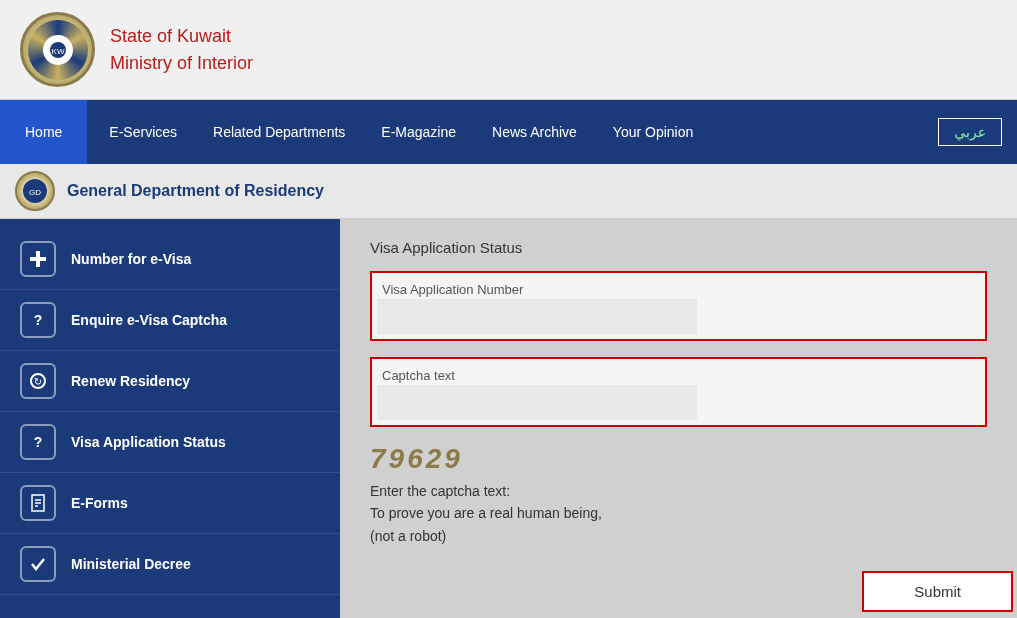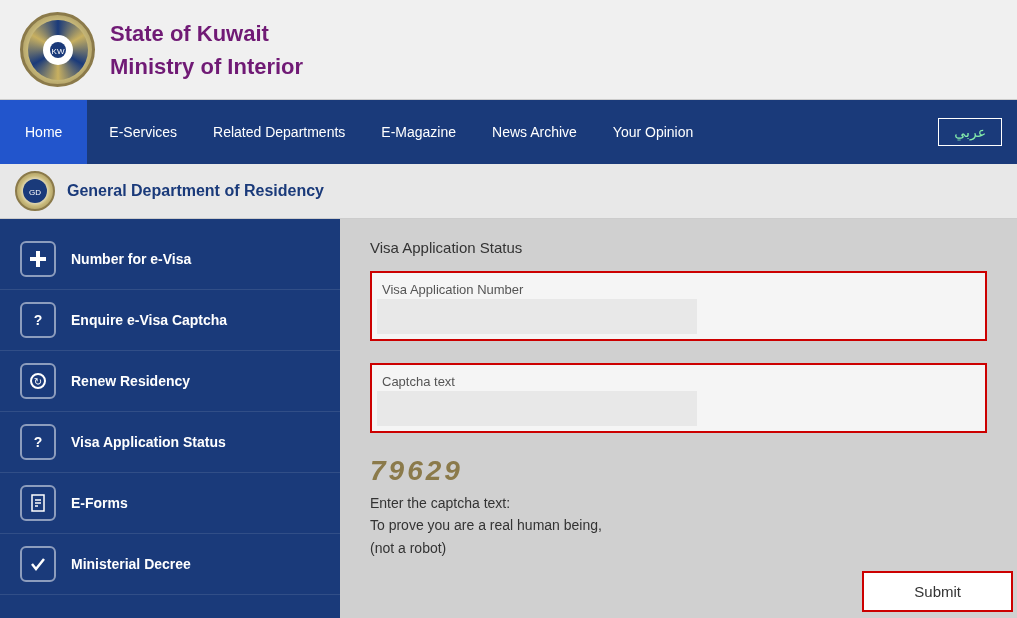--- a/index.html
+++ b/index.html
@@ -44,23 +44,23 @@
       height: 30px;
       background: #fff;
       border-radius: 50%;
       display: flex;
       align-items: center;
       justify-content: center;
       font-size: 10px;
       color: #1a3a7a;
     }
     .header-title {
-      color: #701a75;
-      font-size: 22px;
-      font-weight: bold;
+      color: #b91c1c;
+      font-size: 18px;
+      font-weight: normal;
       line-height: 1.5;
     }
 
     
     .navbar {
       background: #1a3a7a;
       display: flex;
       align-items: center;
       height: 64px;
       padding: 0;
@@ -175,21 +175,21 @@
       padding: 20px 30px;
       position: relative;
     }
     .section-title {
       color: #333;
       font-size: 15px;
       margin-bottom: 15px;
       font-weight: normal;
     }
     .form-group {
-      margin-bottom: 22px;
+      margin-bottom: 16px;
     }
     .form-field-box {
       border: 2px solid #cc0000;
       background: #f5f5f5;
       padding: 5px;
     }
     .form-input {
       width: 320px;
       height: 35px;
       border: none;

